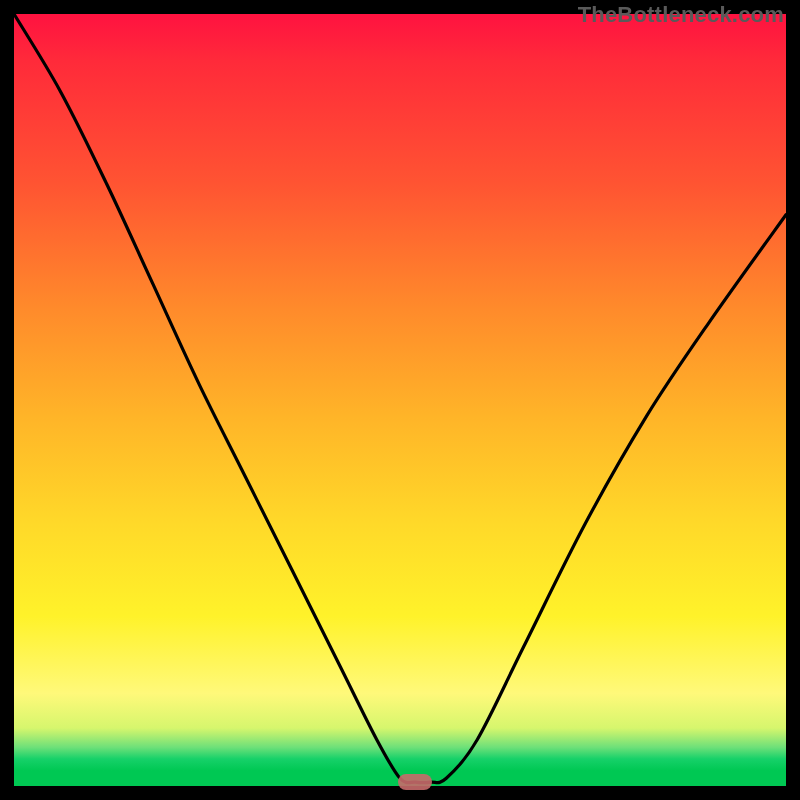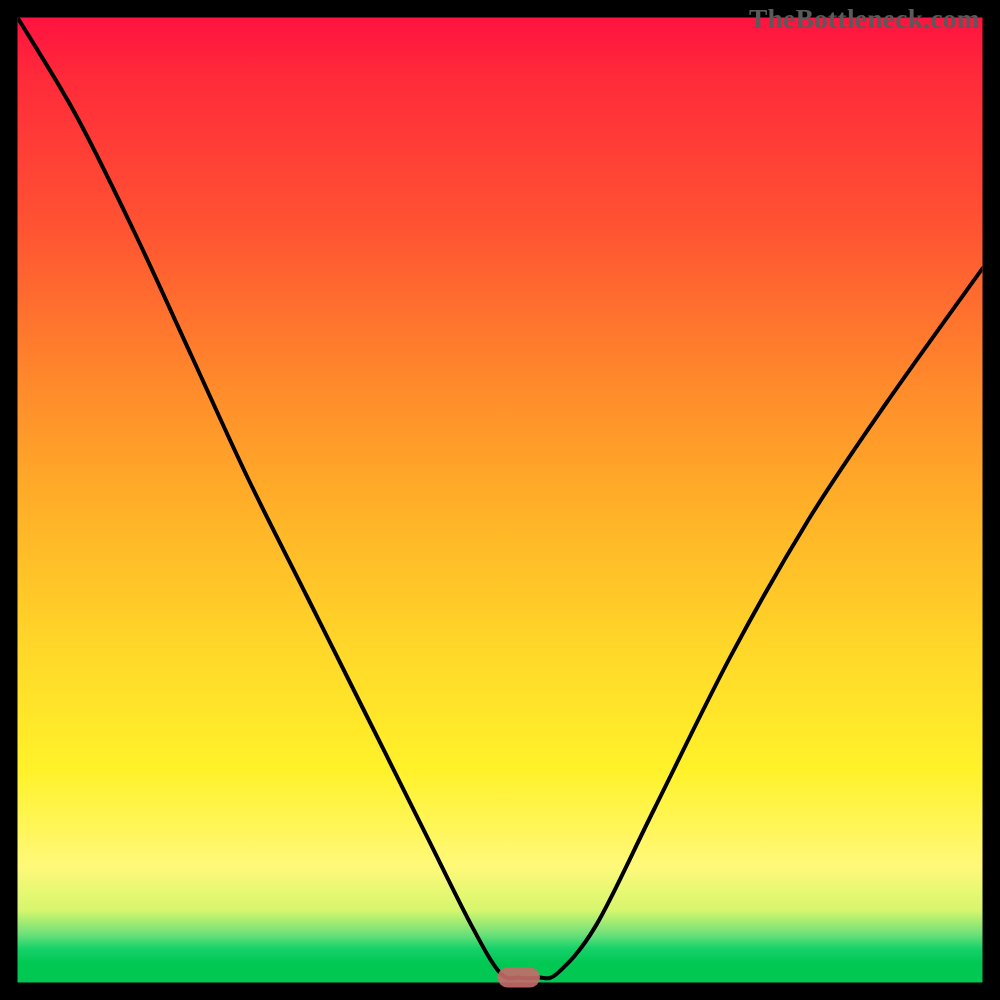--- a/index.html
+++ b/index.html
@@ -45,21 +45,20 @@
   }
   .watermark {
     position: absolute;
     top: 2px;
     right: 16px;
     color: #5a5a5a;
     font-size: 22px;
     font-weight: 600;
     letter-spacing: 0.2px;
     user-select: none;
-    font-family: Liberation Serif, serif;
   }
   .curve {
     position: absolute;
     left: 14px;
     top: 14px;
     width: 772px;
     height: 772px;
     pointer-events: none;
   }
   .marker {

